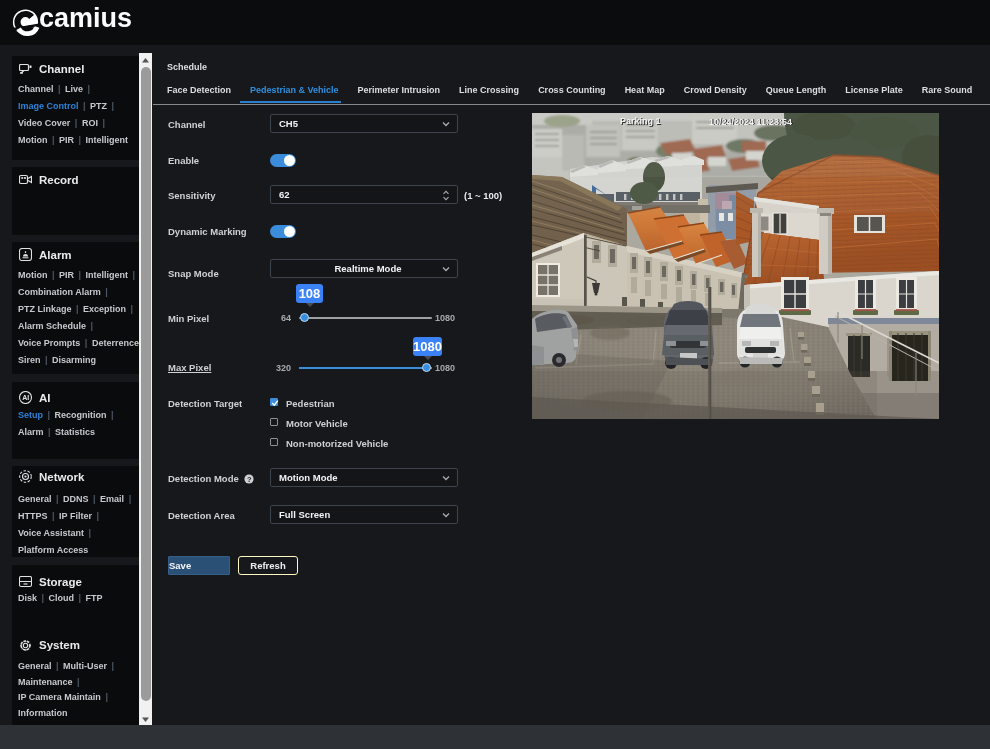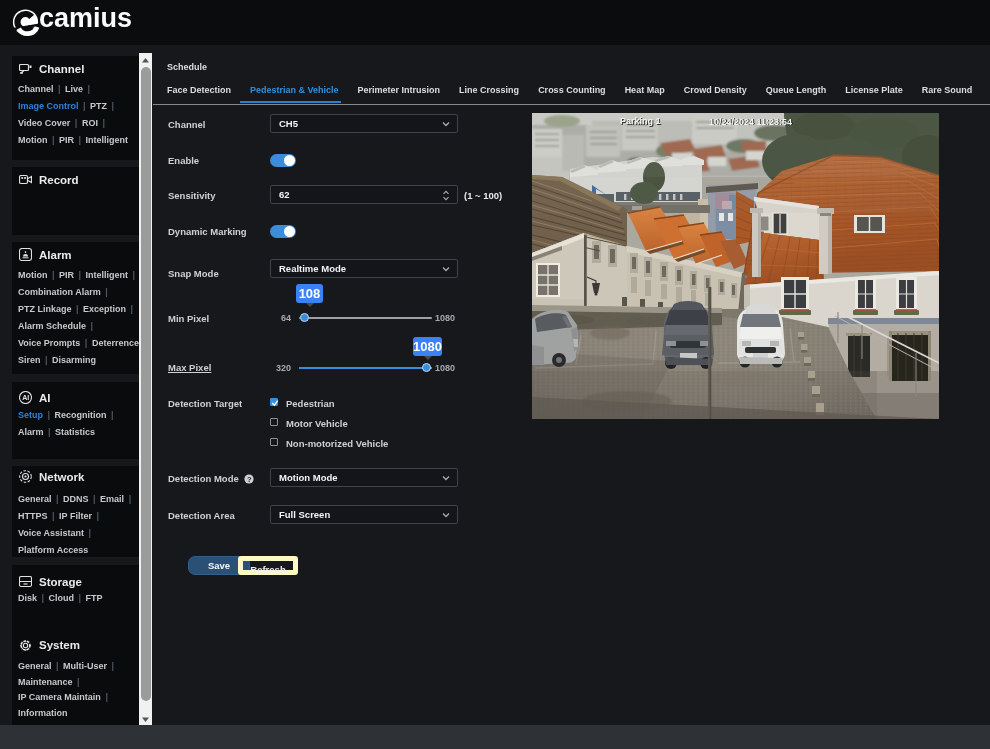--- a/index.html
+++ b/index.html
@@ -35,22 +35,22 @@
   .toggle { position:absolute; left:270px; width:26px; height:13px; background:#3c8cdc; border-radius:7px; }
   .toggle .knob { position:absolute; right:1px; top:1px; width:11px; height:11px; background:#fff; border-radius:50%; }
   .numinput { position:absolute; left:270px; width:188px; height:19px; background:#131519; border:1px solid #3e444d; border-radius:2px; color:#f2f3f4; font-size:9.5px; font-weight:bold; line-height:17px; padding-left:8px; }
   .slider-num { position:absolute; font-size:9px; font-weight:bold; color:#a6aaaf; }
   .checkbox { position:absolute; left:270px; width:8px; height:8px; border:1px solid #8d9196; border-radius:1px; background:transparent; }
   .checkbox svg { position:absolute; left:-1px; top:-1px; }
   .checkbox.checked { background:#3c8cdc; border-color:#3c8cdc; }
   .cblabel { position:absolute; left:286px; font-size:9.5px; font-weight:bold; color:#ced1d4; }
   .tooltip { position:absolute; background:#3b82f6; color:#fff; font-size:13px; font-weight:bold; text-align:center; line-height:19px; border-radius:3px; }
   .tooltip:after { content:""; position:absolute; left:50%; margin-left:-4px; bottom:-4px; border-left:4px solid transparent; border-right:4px solid transparent; border-top:4px solid #4b4b4d; }
-  .btn-save { position:absolute; left:168px; top:556px; width:62px; height:19px; background:#2a5076; border:1px solid #355e88; border-radius:7px; color:#f5f6f7; font-size:9.5px; font-weight:bold; text-align:center; line-height:17px;margin-left:20px; }
-  .btn-refresh { position:absolute; left:238px; top:556px; width:60px; height:19px; background:transparent; border:5px solid #fef9c3; border-radius:3px; color:#eceef0; font-size:9.5px; font-weight:bold; text-align:center; line-height:17px; }
+  .btn-save { position:absolute; left:168px; top:556px; width:62px; height:19px; background:#2a5076; border:1px solid #355e88; border-radius:1px; color:#f5f6f7; font-size:9.5px; font-weight:bold; text-align:left; line-height:17px; }
+  .btn-refresh { position:absolute; left:238px; top:556px; width:60px; height:19px; background:transparent; border:1px solid #fef9c3; border-radius:3px; color:#eceef0; font-size:9.5px; font-weight:bold; text-align:center; line-height:17px; }
   #photo { position:absolute; left:532px; top:113px; width:407px; height:306px; }
 </style>
 </head>
 <body>
 <div id="page">
   <div id="header">
     <svg class="abs" style="left:11px;top:7px" width="31" height="32" viewBox="0 0 31 32">
       <circle cx="14.5" cy="15" r="12.6" fill="#fff"></circle>
       <path d="M20.6 9.9 A8 8 0 1 0 20.6 20.1" fill="none" stroke="#0b0c0e" stroke-width="6.2"></path>
       <rect x="-2" y="18.9" width="35" height="3.1" fill="#0b0c0e" transform="rotate(-9.5 14.5 20.4)"></rect>
@@ -197,21 +197,21 @@
       </svg>
   </div>
   <div class="flabel" style="left:464px;top:190px;color:#e8eaec;">(1 ~ 100)</div>
 
   <div class="flabel" style="top:226px;">Dynamic Marking</div>
   <div class="toggle" style="top:225px;">
       <div class="knob"></div>
     </div>
 
   <div class="flabel" style="top:268px;">Snap Mode</div>
-  <div class="dropdown" style="top:259px;">Realtime Mode<svg class="chev" viewBox="0 0 8 8">
+  <div class="dropdown" style="top:259px;text-align:center;">Realtime Mode<svg class="chev" viewBox="0 0 8 8">
         <path d="M1 2.5 L4 5.5 L7 2.5" fill="none" stroke="#a9adb2" stroke-width="1.3"></path>
       </svg></div>
 
   <div class="tooltip" style="left:296px;top:284px;width:27px;height:19px;">108</div>
   <div class="flabel" style="top:313px;">Min Pixel</div>
   <div class="slider-num" style="left:270px;top:313px;width:21px;text-align:right;">64</div>
   <div class="abs" style="left:299px;top:317px;width:133px;height:2px;background:#9da1a6;border-radius:1px;"></div>
   <div class="abs" style="left:299px;top:317px;width:8px;height:2px;background:#3c8cdc;"></div>
   <div class="abs" style="left:300px;top:313px;width:9px;height:9px;border-radius:50%;background:#3c8cdc;border:1px solid #bcd9f5;"></div>
   <div class="slider-num" style="left:435px;top:313px;">1080</div>

